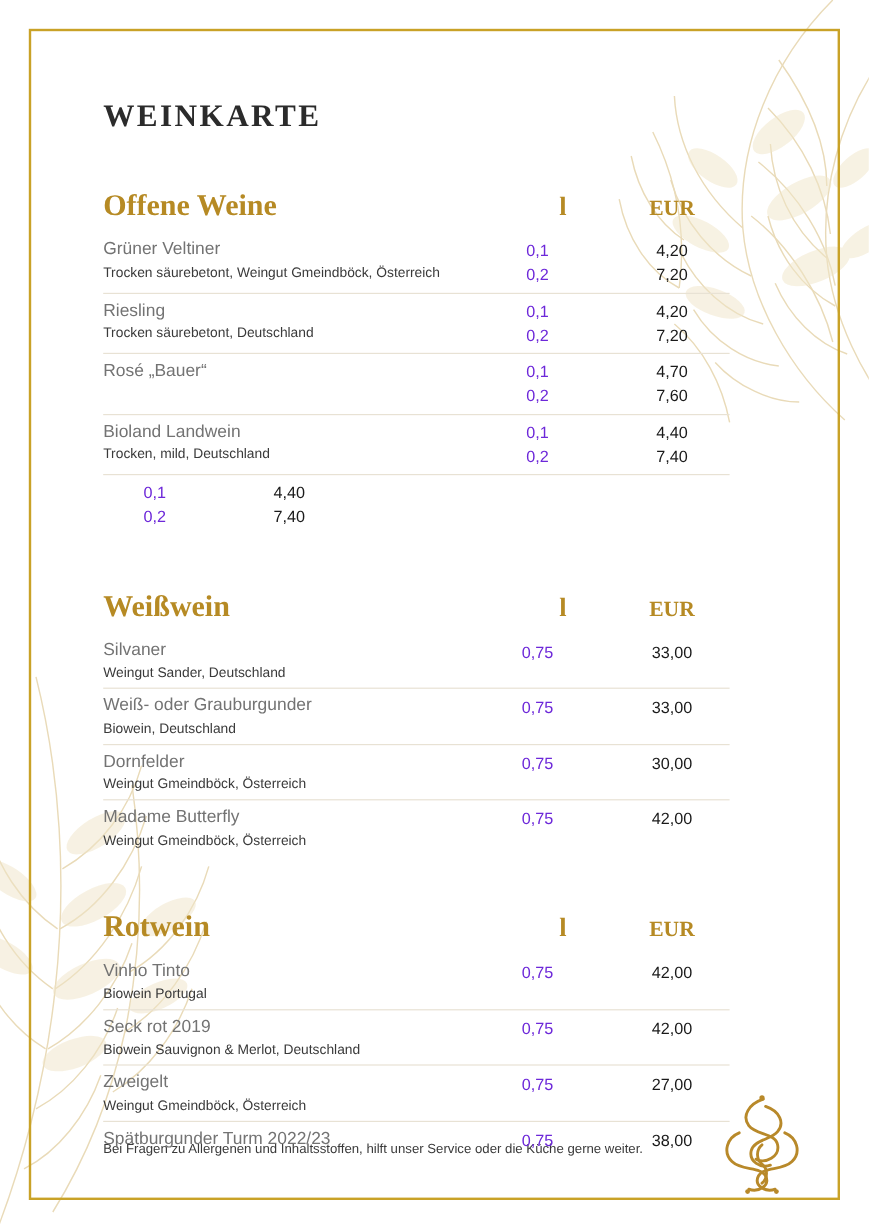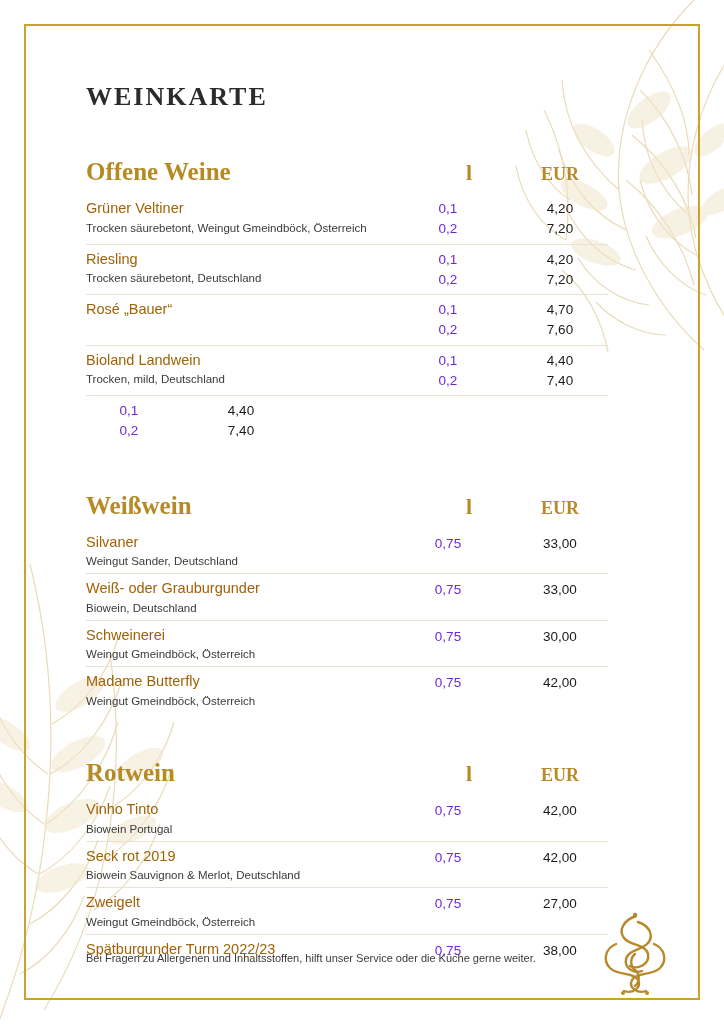--- a/index.html
+++ b/index.html
@@ -95,21 +95,21 @@
   .item + .item {
     border-top: 1px solid #e8e2d4;
   }
   .item-text {
     flex: 1 1 auto;
     padding-right: 10px;
     min-width: 0;
   }
   .item-name {
     font-size: 14.5px;
-    color: #a16207;
+    color: #737373;
     line-height: 1.35;
   }
   .item-desc {
     font-size: 11.5px;
     color: #3a3a3a;
     line-height: 1.4;
     margin-top: 1px;
   }
   .item-vals {
     width: 86px;
@@ -294,21 +294,21 @@
       <div class="item single">
         <div class="item-text">
           <div class="item-name">Weiß- oder Grauburgunder</div>
           <div class="item-desc">Biowein, Deutschland</div>
         </div>
         <div class="item-vals">0,75</div>
         <div class="item-prices">33,00</div>
       </div>
       <div class="item single">
         <div class="item-text">
-          <div class="item-name">Schweinerei</div>
+          <div class="item-name">Dornfelder</div>
           <div class="item-desc">Weingut Gmeindböck, Österreich</div>
         </div>
         <div class="item-vals">0,75</div>
         <div class="item-prices">30,00</div>
       </div>
       <div class="item single">
         <div class="item-text">
           <div class="item-name">Madame Butterfly</div>
           <div class="item-desc">Weingut Gmeindböck, Österreich</div>
         </div>

